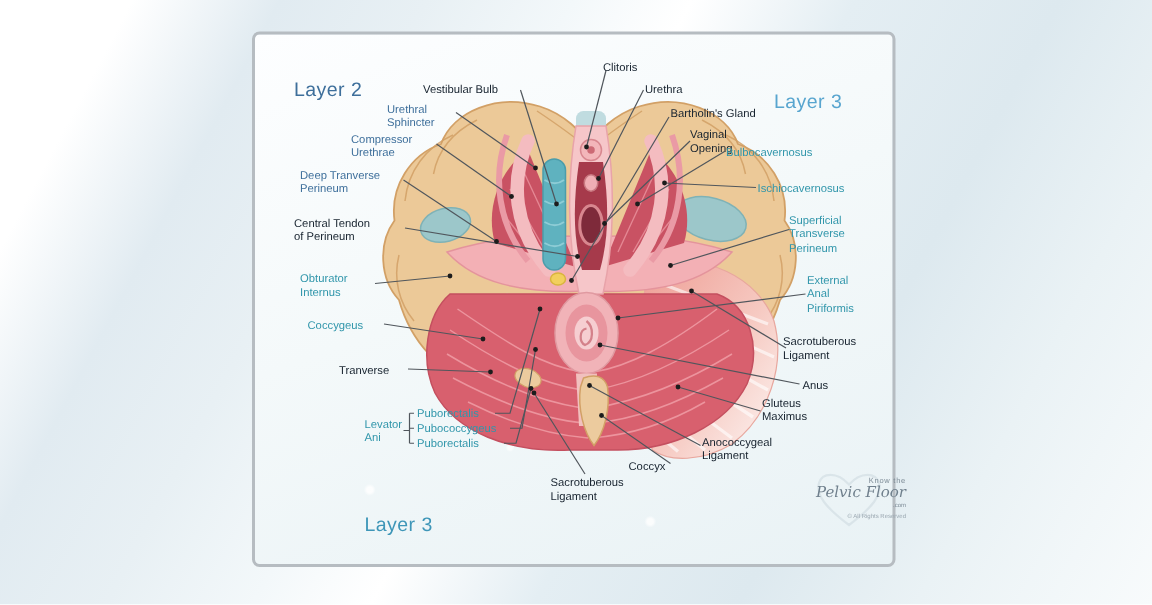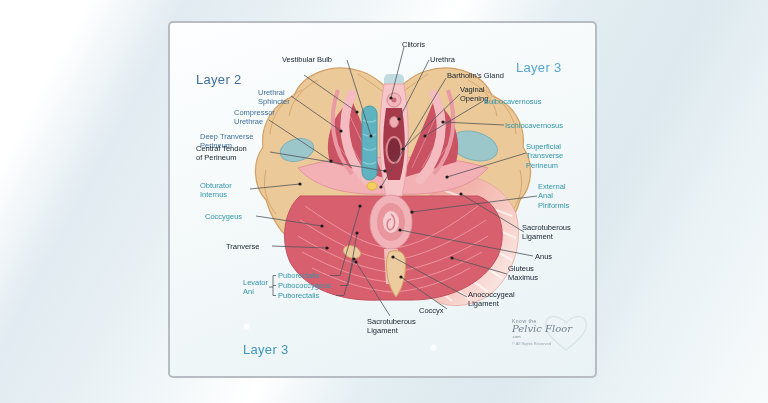--- a/index.html
+++ b/index.html
@@ -10,26 +10,26 @@
     border:2px solid #b6bcc1;border-radius:5px;box-sizing:border-box;
     background:
       radial-gradient(circle at 18% 86%, rgba(255,255,255,.85) 0 2px, transparent 4px),
       radial-gradient(circle at 62% 92%, rgba(255,255,255,.8) 0 2px, transparent 4px),
       radial-gradient(circle at 40% 78%, rgba(255,255,255,.7) 0 1.5px, transparent 3px),
       linear-gradient(160deg,#fdfeff 0%,#f4f9fa 45%,#e9f2f5 100%);}
   svg.layer{position:absolute;left:0;top:0;width:768px;height:403px;pointer-events:none;}
   .lbl{position:absolute;font-weight:normal;font-size:7.5px;line-height:1.25;
     color:#16222e;white-space:pre-line;}
   .ctr{text-align:left;}
-  .steel{color:#3e6f9b;margin-top:20px;}
+  .steel{color:#3e6f9b;}
   .teal{color:#3196ab;}
   .title{font-size:13px;letter-spacing:.3px;}
   .l1{color:#58a5cf;}
   .l3{color:#3e96b8;margin-top:28px;}
-  #watermark{position:absolute;left:512px;top:318px;width:76px;text-align:left;color:#7d8b96;}
+  #watermark{position:absolute;left:528px;top:318px;width:76px;text-align:right;color:#7d8b96;}
   #watermark .wm1{font-size:5px;letter-spacing:.5px;}
   #watermark .wm2{font-family:"DejaVu Serif",serif;font-style:italic;font-size:10px;line-height:1;color:#6f7f8c;}
   #watermark .wm3{font-size:4px;}
   #watermark .wm4{font-size:4px;color:#9aa7b0;margin-top:2px;}
   #wmheart{position:absolute;left:540px;top:312px;opacity:.22;}
 </style>
 </head>
 <body>
 
 <div id="stage">

